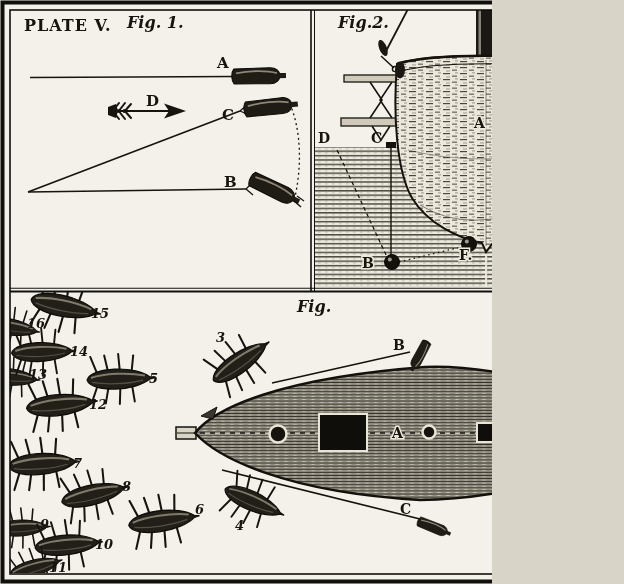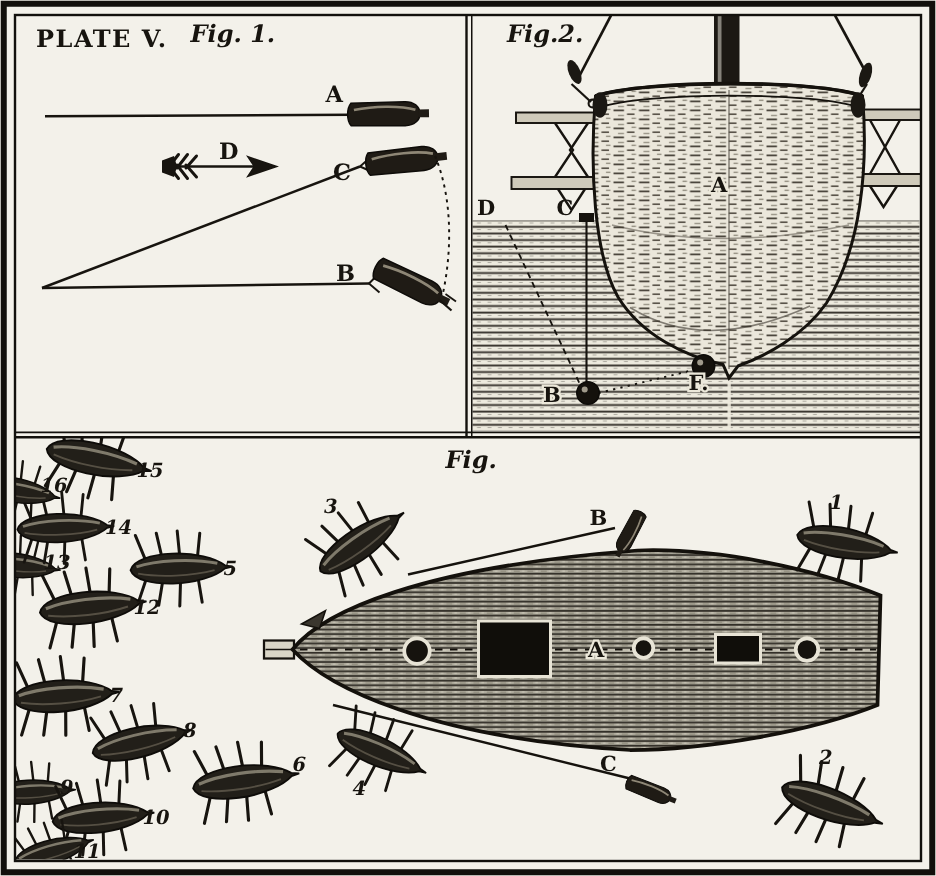--- a/index.html
+++ b/index.html
@@ -1,16 +1,16 @@
 <!DOCTYPE html>
 <html><head>
 <meta charset="utf-8">
 <style>
   html,body{margin:0;padding:0;background:#d8d4c8;}
-  #stage{width:624px;height:584px;position:relative;background:#f3f1ea;overflow:hidden;}
+  #stage{width:492px;height:584px;position:relative;background:#f3f1ea;overflow:hidden;}
   svg{display:block;}
   text{font-family:"DejaVu Serif","Liberation Serif",serif;fill:#17140f;}
   .plate-title{font-weight:bold;font-size:16px;letter-spacing:1px;}
   .cap{font-style:italic;font-weight:bold;font-size:16px;}
   .marker{font-weight:bold;font-size:15px;}
   .marker-sm{font-weight:bold;font-size:14px;}
   .num{font-style:italic;font-weight:bold;font-size:13px;}
   .halo{paint-order:stroke;stroke:#ece8da;stroke-width:3px;}
 </style>
 </head>

